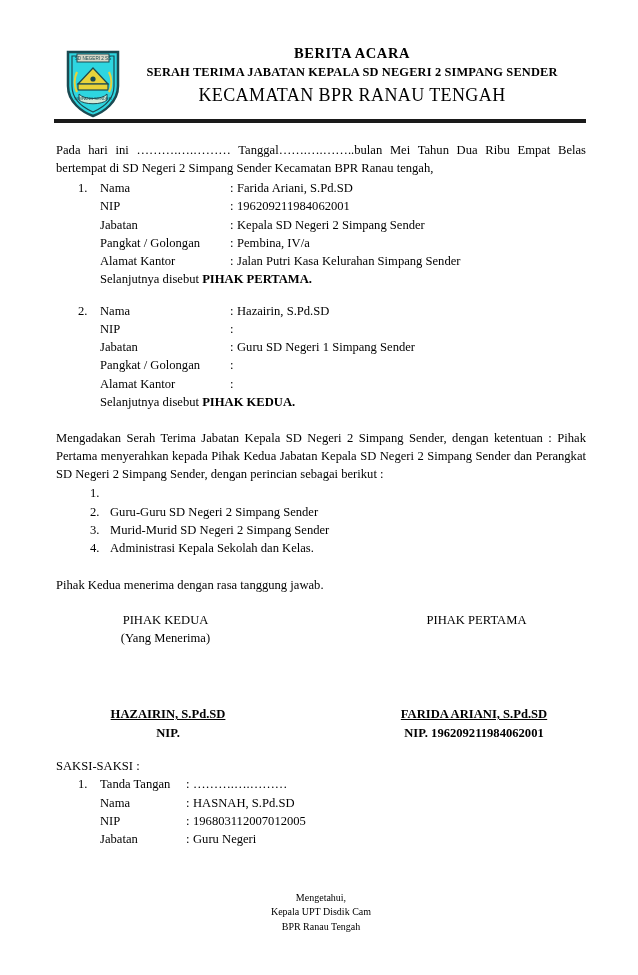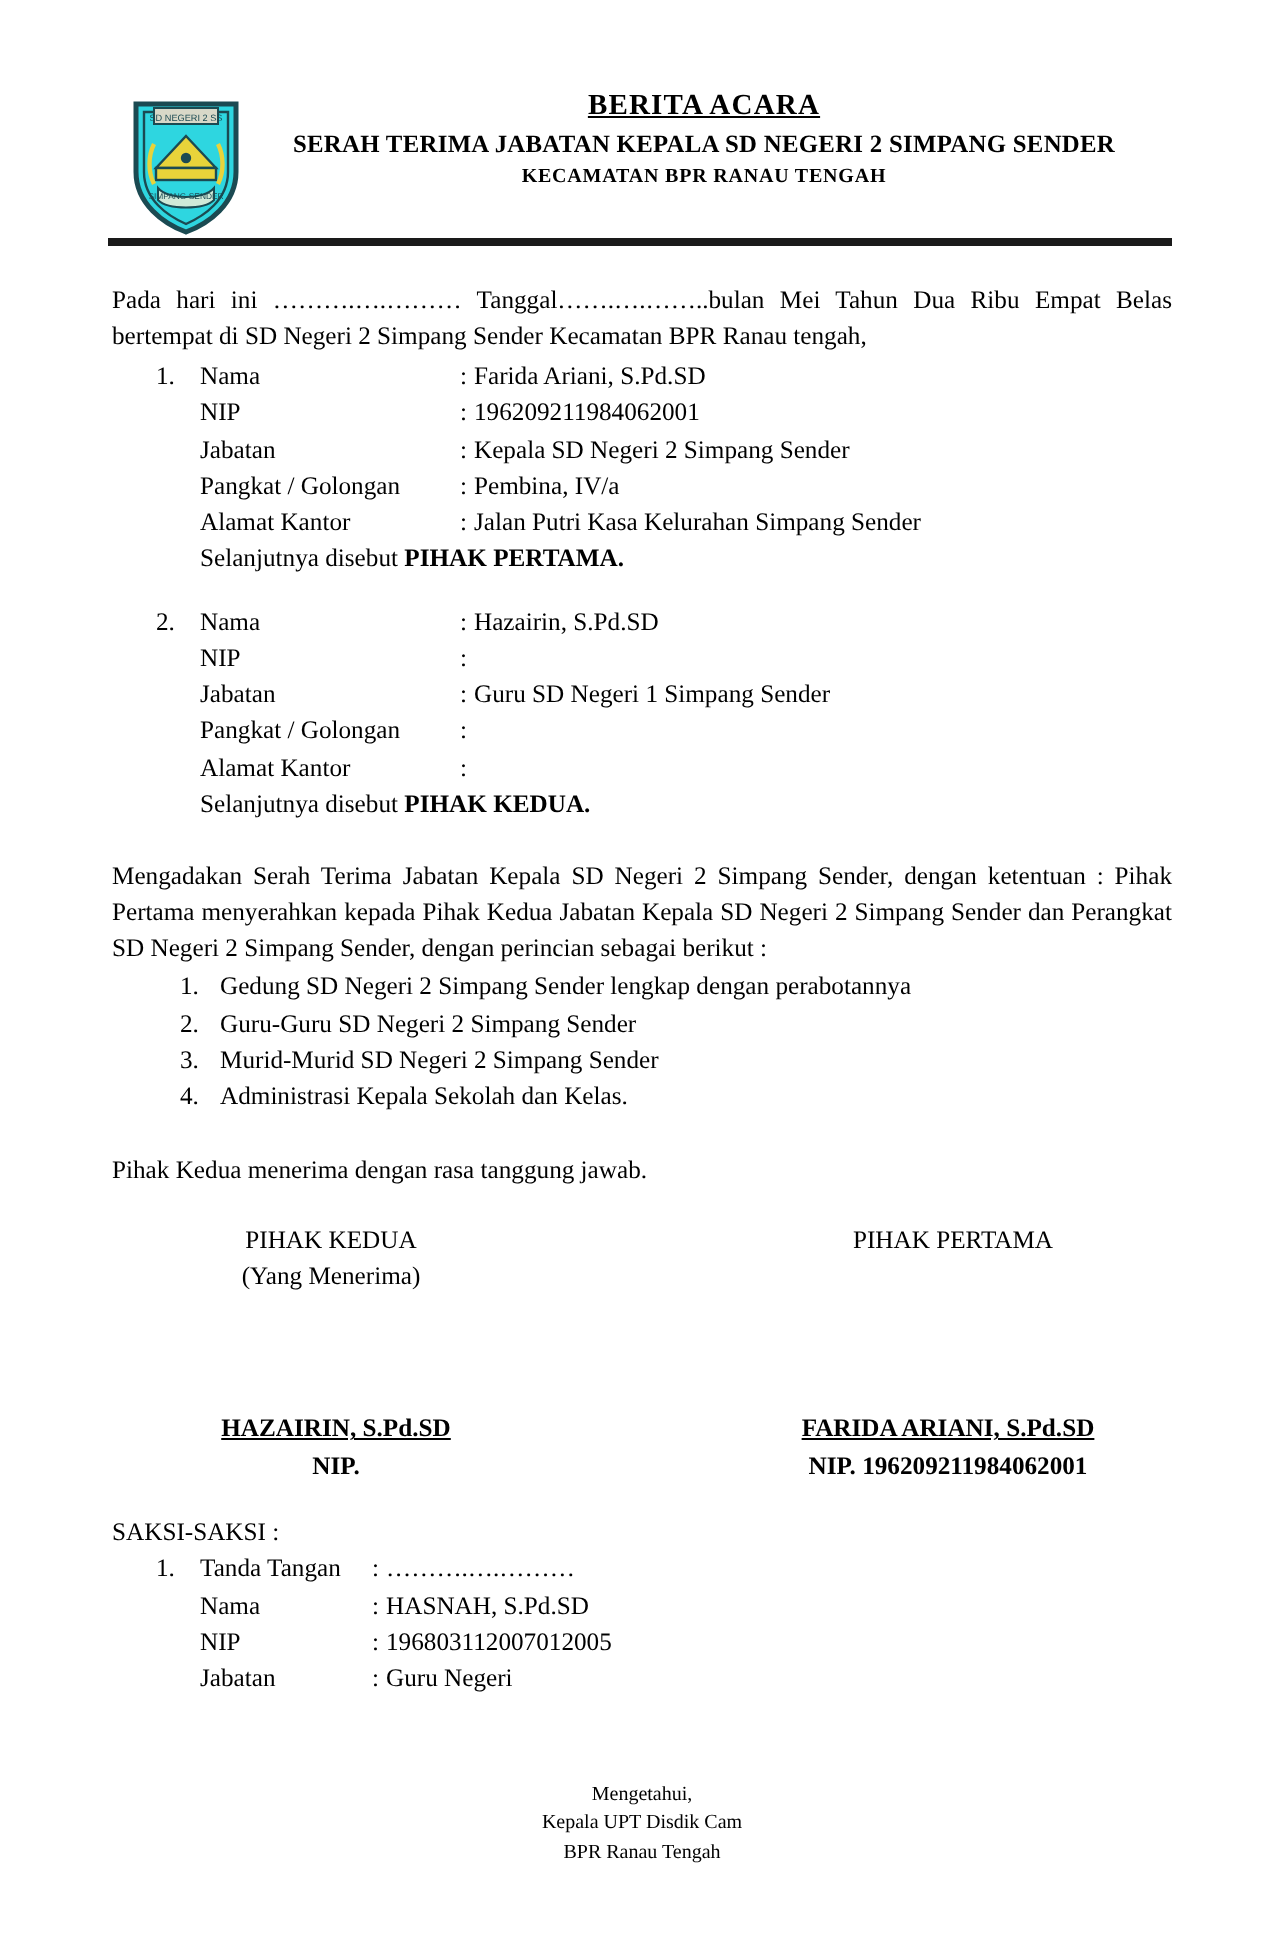--- a/index.html
+++ b/index.html
@@ -42,32 +42,31 @@
 
   .header-titles {
     text-align: center;
     padding-left: 62px;
   }
   .title-main {
     font-weight: bold;
     font-size: 14.5px;
     letter-spacing: 0.6px;
     line-height: 1.35;
-    text-decoration: underline;
   }
   .title-sub {
     font-weight: bold;
     font-size: 12.4px;
     letter-spacing: 0.15px;
     line-height: 1.45;
     white-space: nowrap;
   }
   .title-sub2 {
-    font-weight: bold;
-    font-size: 10px;
+    font-weight: normal;
+    font-size: 18px;
     letter-spacing: 0.4px;
     line-height: 1.45;
   }
 
   .rule {
     margin: 9px 52px 0 54px;
     border: 0;
     border-top: 4px solid #1a1a1a;
     height: 0;
   }
@@ -281,21 +280,20 @@
         <span class="detail-value"></span>
       </div>
       <div class="selanjutnya"><span>Selanjutnya  disebut </span><b>PIHAK KEDUA.</b></div>
     </div>
 
     <div class="para">Mengadakan Serah Terima Jabatan Kepala  SD  Negeri  2  Simpang  Sender,  dengan ketentuan : Pihak Pertama  menyerahkan  kepada  Pihak  Kedua  Jabatan     Kepala  SD  Negeri  2  Simpang  Sender  dan Perangkat SD Negeri 2 Simpang  Sender, dengan  perincian  sebagai berikut :</div>
 
     <ul class="num-list">
       <li>
         <span class="n">1.</span>
-        <span>Gedung SD Negeri 2 Simpang  Sender lengkap  dengan  perabotannya</span>
       </li>
       <li>
         <span class="n">2.</span>
         <span>Guru-Guru  SD Negeri 2 Simpang  Sender</span>
       </li>
       <li>
         <span class="n">3.</span>
         <span>Murid-Murid  SD Negeri 2 Simpang  Sender</span>
       </li>
       <li>

